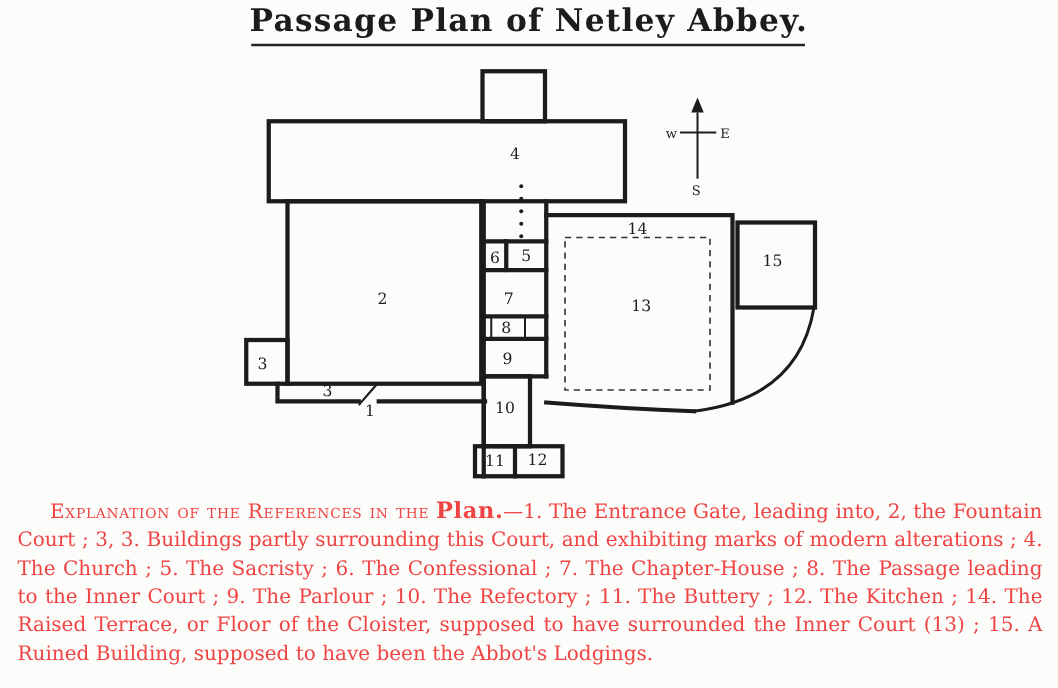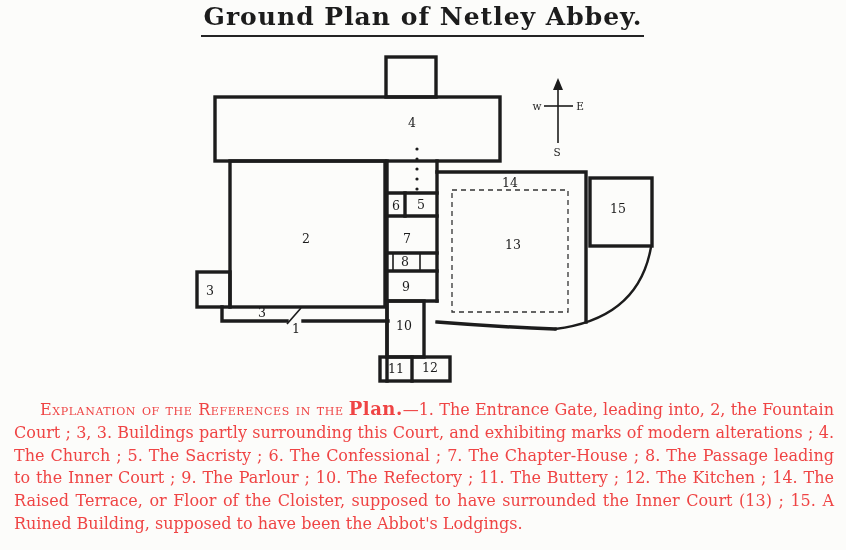--- a/index.html
+++ b/index.html
@@ -23,21 +23,21 @@
     font-size:16px;line-height:22.8px;text-align:justify;
     color:#ef4444;
   }
   .explanation p{margin:0;text-indent:26px;}
   .lead{font-variant:small-caps;letter-spacing:0.6px;}
   .planword{font-weight:bold;font-size:18px;letter-spacing:0.5px;}
 </style>
 </head>
 <body>
 
-<div class="title">Ground Plan of Netley Abbey.</div>
+<div class="title">Passage Plan of Netley Abbey.</div>
 <div class="title-rule"></div>
 
 <svg class="plan" width="846" height="550" viewBox="0 0 846 550" xmlns="http://www.w3.org/2000/svg">
 
   <g fill="none" stroke="#1c1c1c" stroke-width="3.4" stroke-linejoin="miter" stroke-linecap="square">
     <rect x="386" y="57" width="50" height="40"></rect>
     <rect x="215" y="97" width="285" height="64"></rect>
     <rect x="230" y="161" width="155" height="146"></rect>
     <rect x="197" y="272" width="33" height="35"></rect>
 

